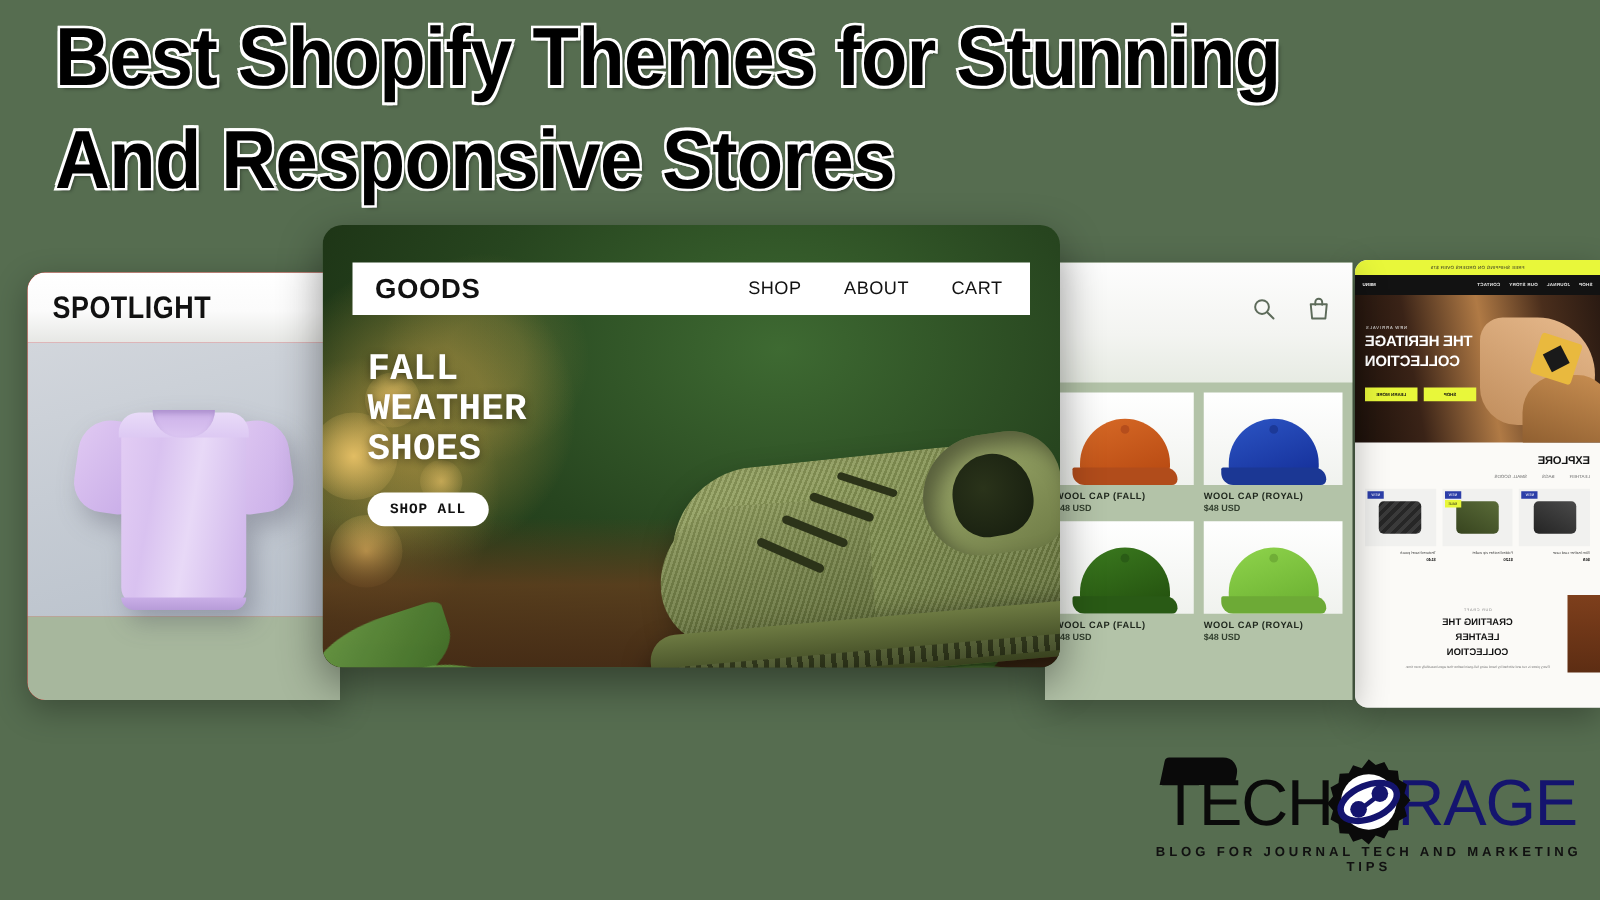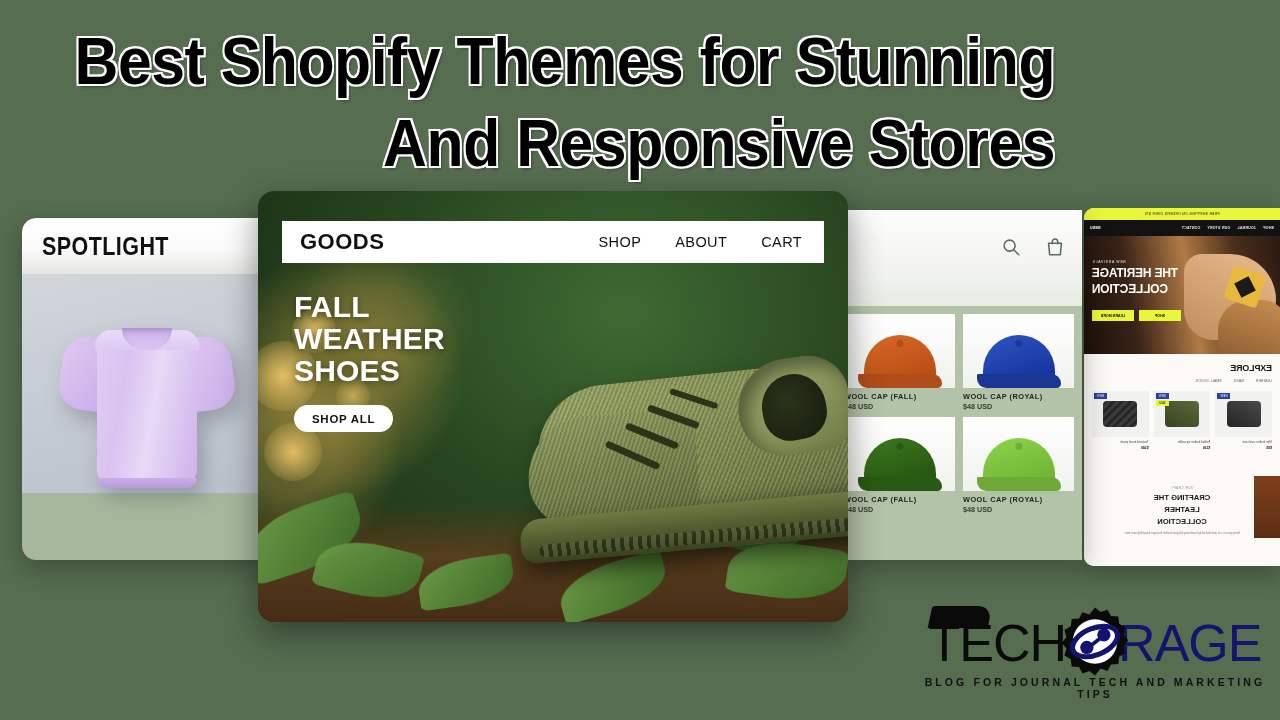--- a/index.html
+++ b/index.html
@@ -6,22 +6,22 @@
   html, body { width: 1280px; height: 720px; overflow: hidden; }
   body {
     background: #566d50;
     font-family: "Liberation Sans", sans-serif;
     position: relative;
   }
   .stage { position: absolute; inset: 0; }
 
   
   .title-wrap {
-    position: absolute; left: 0; top: 20px; width: 1099px;
-    text-align: right; z-index: 40;
+    position: absolute; left: 0; top: 4px; width: 1099px;
+    text-align: left; z-index: 40;
   }
   .title-line {
     font-family: "Liberation Sans Narrow", "Liberation Sans", sans-serif;
     font-weight: 700;
     font-size: 66px;
     line-height: 82px;
     letter-spacing: -0.5px;
     color: #000;
     transform: scaleX(0.92);
     -webkit-text-stroke: 4px #ffffff;
@@ -76,21 +76,21 @@
     width: 50px; height: 22px; border-radius: 0 0 26px 26px;
     background: linear-gradient(180deg,#cbb0e8,#dcc6f2); box-shadow: inset 0 3px 4px rgba(120,90,160,.35); }
   .ts-shoulder { position: absolute; left: 50%; top: 10px; transform: translateX(-50%);
     width: 104px; height: 20px; border-radius: 16px 16px 0 0;
     background: linear-gradient(180deg,#e9dbf8,#ddc9f3); }
   .ts-hem { position: absolute; left: 38px; bottom: 0; width: 100px; height: 10px;
     background: linear-gradient(180deg,#c9aee7,#b79cd8); border-radius: 0 0 12px 12px; }
 
   
   #card-center {
-    left: 258px; top: 191px; width: 590px; height: 431px;
+    left: 258px; top: 180px; width: 590px; height: 354px;
     border-radius: 16px;
     background:
       radial-gradient(circle at 14% 42%, rgba(212,168,74,.38) 0 9%, rgba(212,168,74,0) 22%),
       radial-gradient(circle at 6% 60%, rgba(214,172,82,.34) 0 7%, rgba(214,172,82,0) 18%),
       radial-gradient(circle at 22% 30%, rgba(190,160,80,.22) 0 6%, rgba(190,160,80,0) 16%),
       radial-gradient(ellipse at 62% 28%, #3e6a32 0%, #27451f 48%, #16280f 100%);
     box-shadow: 0 12px 34px rgba(0,0,0,.42);
     z-index: 30;
   }
   .greens { position: absolute; inset: 0; overflow: hidden; border-radius: 16px; }
@@ -103,21 +103,21 @@
     position: absolute; left: 24px; top: 30px; width: 542px; height: 42px;
     background: #fff; display: flex; align-items: center; z-index: 6;
   }
   .navbar .brand {
     font-weight: 700; font-size: 22px; letter-spacing: .5px; color: #111;
     margin-left: 18px;
   }
   .navbar .links { margin-left: auto; display: flex; gap: 34px; margin-right: 22px; }
   .navbar .links span { font-size: 14.5px; color: #111; letter-spacing: .4px; }
 
-  .hero-copy { position: absolute; left: 36px; top: 100px; z-index: 6; }
+  .hero-copy { position: absolute; left: 36px; top: 100px; z-index: 6; font-family: Liberation Mono, monospace; }
   .hero-copy h2 {
     color: #fff; font-weight: 700; font-size: 30px; line-height: 32px;
     letter-spacing: .2px; text-shadow: 0 2px 7px rgba(0,0,0,.45);
   }
   .shop-all {
     margin-top: 18px; display: inline-flex; align-items: center; justify-content: center;
     background: #fff; border-radius: 999px; height: 27px; padding: 0 18px;
     font-size: 11.5px; font-weight: 700; letter-spacing: .7px; color: #111;
   }
 

